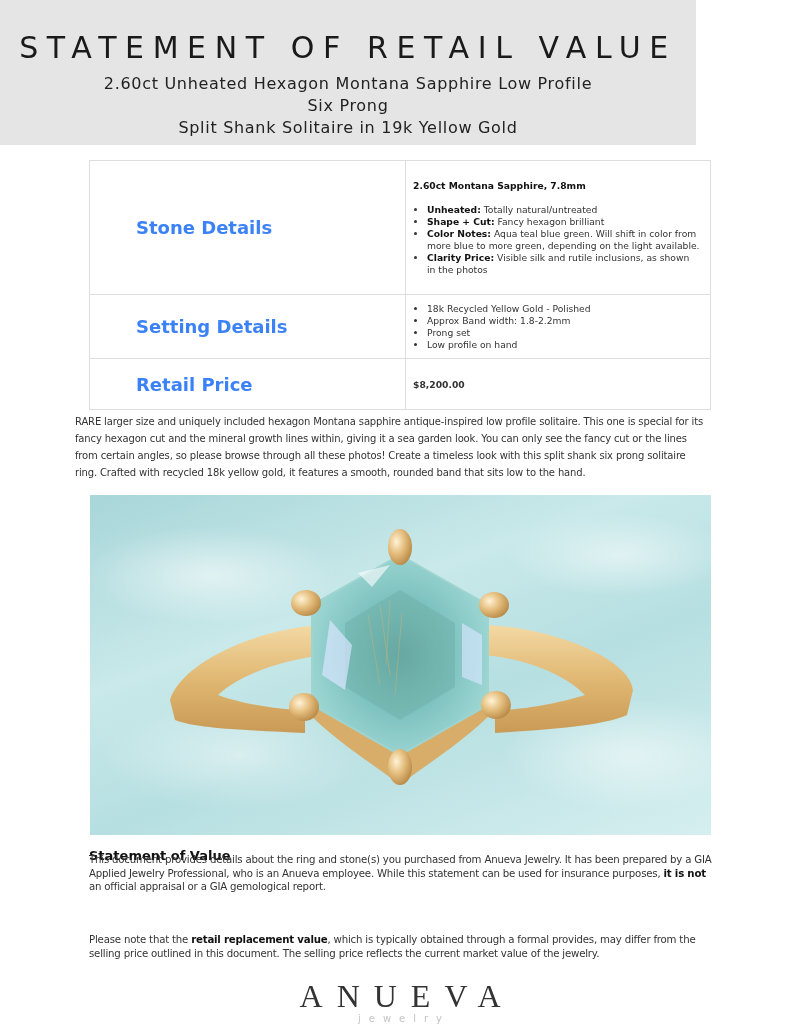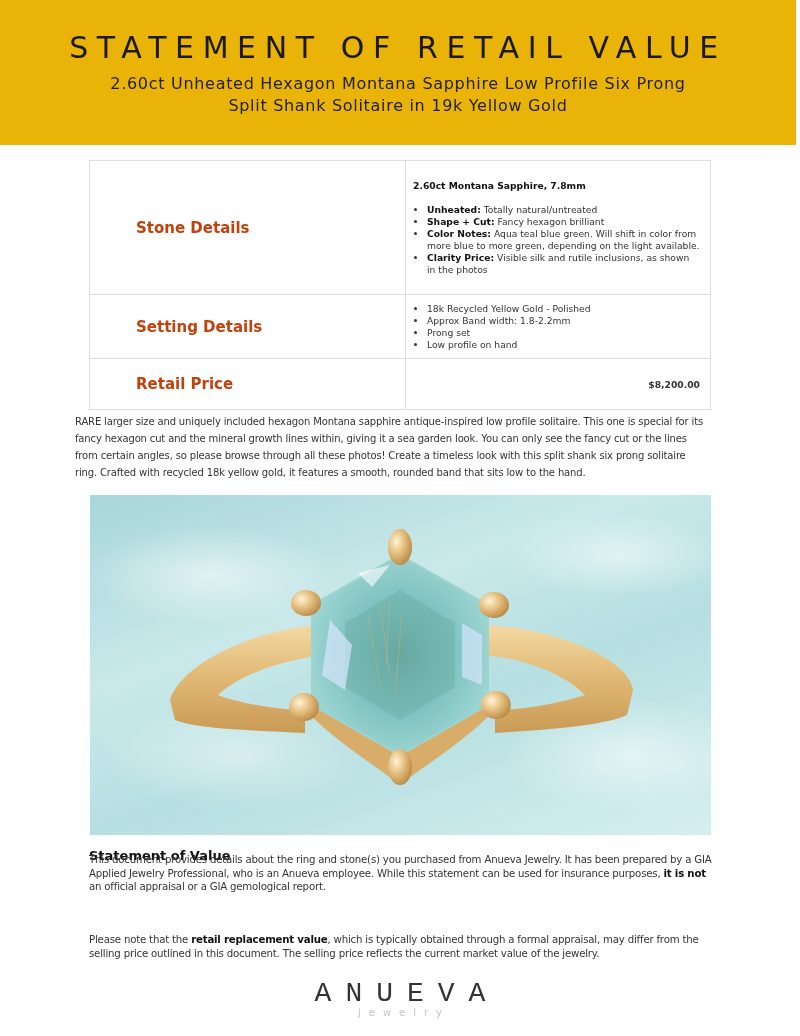--- a/index.html
+++ b/index.html
@@ -2,48 +2,48 @@
 <html><head>
 <meta charset="utf-8">
 <style>
   html, body { margin: 0; padding: 0; }
   body {
     width: 800px; height: 1036px; background: #ffffff; overflow: hidden;
     font-family: "Liberation Sans", "DejaVu Sans", sans-serif; color: #1f1f1f;
     position: relative;
   }
   .header {
-    position: absolute; left: 0; top: 0; width: 796px; height: 145px;
-    background: #eab308; text-align: center;
+    position: absolute; left: 0; top: 0; width: 696px; height: 145px;
+    background: #e5e5e5; text-align: center;
   }
   .header .title {
     position: absolute; left: 0; right: 0; top: 30px;
     font-size: 30px; letter-spacing: 8.6px; font-weight: 400; color: #1a1a1a;
     font-family: "DejaVu Sans", sans-serif;
   }
   .header .subtitle {
     position: absolute; left: 90px; right: 90px; top: 73px;
     font-size: 16px; line-height: 22px; color: #222; letter-spacing: 0.7px;
     font-family: "DejaVu Sans", sans-serif;
   }
   table.details {
     position: absolute; left: 89px; top: 160px; width: 622px;
     border-collapse: collapse;
   }
   table.details td { border: 1.5px solid #dedede; vertical-align: middle; }
-  td.label-cell { width: 268px; padding-left: 46px; font-weight: 700; font-size: 15px; color: #c2410c; font-family: "DejaVu Sans", sans-serif; }
+  td.label-cell { width: 268px; padding-left: 46px; font-weight: 700; font-size: 18px; color: #3b82f6; font-family: "DejaVu Sans", sans-serif; }
   td.value-cell { padding: 0 10px 0 7px; font-size: 9.2px; color: #333; font-family: "DejaVu Sans", sans-serif; }
   tr.r1 td { height: 131px; }
   tr.r2 td { height: 61px; }
   tr.r3 td { height: 48px; }
   .stone-head { font-weight: 700; color: #111; margin: 0 0 13px 0; font-size: 9.2px; }
   ul.spec { margin: 0; padding-left: 14px; }
   ul.spec li { line-height: 12px; }
   ul.spec li b { color: #111; }
-  .price { text-align: right; font-weight: 700; font-size: 15px; color: #111; padding: 0; }
+  .price { text-align: left; font-weight: 700; font-size: 15px; color: #111; padding: 0; }
   .desc {
     position: absolute; left: 75px; top: 413px; width: 630px;
     font-size: 10px; line-height: 17px; color: #333;
     font-family: "DejaVu Sans", sans-serif; letter-spacing: -0.15px;
   }
   .photo {
     position: absolute; left: 90px; top: 495px; width: 621px; height: 340px; overflow: hidden;
     background:
       radial-gradient(ellipse 180px 70px at 120px 80px, rgba(255,255,255,0.55), rgba(255,255,255,0) 70%),
       radial-gradient(ellipse 160px 60px at 530px 60px, rgba(255,255,255,0.5), rgba(255,255,255,0) 70%),
@@ -57,21 +57,21 @@
     font-family: "DejaVu Sans", sans-serif;
   }
   .sov-p {
     position: absolute; left: 89px; width: 630px; font-size: 10.2px; line-height: 13.5px; color: #333;
     font-family: "DejaVu Sans", sans-serif; letter-spacing: -0.2px;
   }
   .sov-p b { color: #111; }
   .p1 { top: 853px; }
   .p2 { top: 933px; }
   .logo { position: absolute; left: 0; right: 0; top: 978px; text-align: center; }
-  .logo .brand { font-size: 28px; letter-spacing: 14px; color: #333; font-weight: 300; padding-left: 14px; font-family: Liberation Mono, monospace; }
+  .logo .brand { font-size: 32px; letter-spacing: 14px; color: #333; font-weight: 300; padding-left: 14px; font-family: Liberation Serif, serif; }
   .logo .sub { font-size: 10px; letter-spacing: 8px; color: #c4c4c4; margin-top: -2px; padding-left: 8px; font-family: "DejaVu Sans", sans-serif; }
 </style>
 </head>
 <body>
 
 <div class="header">
   <div class="title">STATEMENT OF RETAIL VALUE</div>
   <div class="subtitle">
     <div>2.60ct Unheated Hexagon Montana Sapphire Low Profile Six Prong</div>
     <div>Split Shank Solitaire in 19k Yellow Gold</div>
@@ -154,18 +154,18 @@
     <ellipse cx="216" cy="108" rx="15" ry="13" fill="url(#prong)"></ellipse>
     <ellipse cx="404" cy="110" rx="15" ry="13" fill="url(#prong)"></ellipse>
     <ellipse cx="214" cy="212" rx="15" ry="14" fill="url(#prong)"></ellipse>
     <ellipse cx="406" cy="210" rx="15" ry="14" fill="url(#prong)"></ellipse>
     <ellipse cx="310" cy="272" rx="12" ry="18" fill="url(#prong)"></ellipse>
   </svg>
 </div>
 
 <div class="sov-title">Statement of Value</div>
 <div class="sov-p p1"><span>This document provides details about the ring and stone(s) you purchased from Anueva Jewelry. It has been prepared by a GIA Applied Jewelry Professional, who is an Anueva employee. While this statement can be used for insurance purposes, </span><b>it is not</b><span> an official appraisal or a GIA gemological report.</span></div>
-<div class="sov-p p2"><span>Please note that the </span><b>retail replacement value</b><span>, which is typically obtained through a formal appraisal, may differ from the selling price outlined in this document. The selling price reflects the current market value of the jewelry.</span></div>
+<div class="sov-p p2"><span>Please note that the </span><b>retail replacement value</b><span>, which is typically obtained through a formal provides, may differ from the selling price outlined in this document. The selling price reflects the current market value of the jewelry.</span></div>
 
 <div class="logo">
   <div class="brand">ANUEVA</div>
   <div class="sub">jewelry</div>
 </div>
 
 </body></html>

